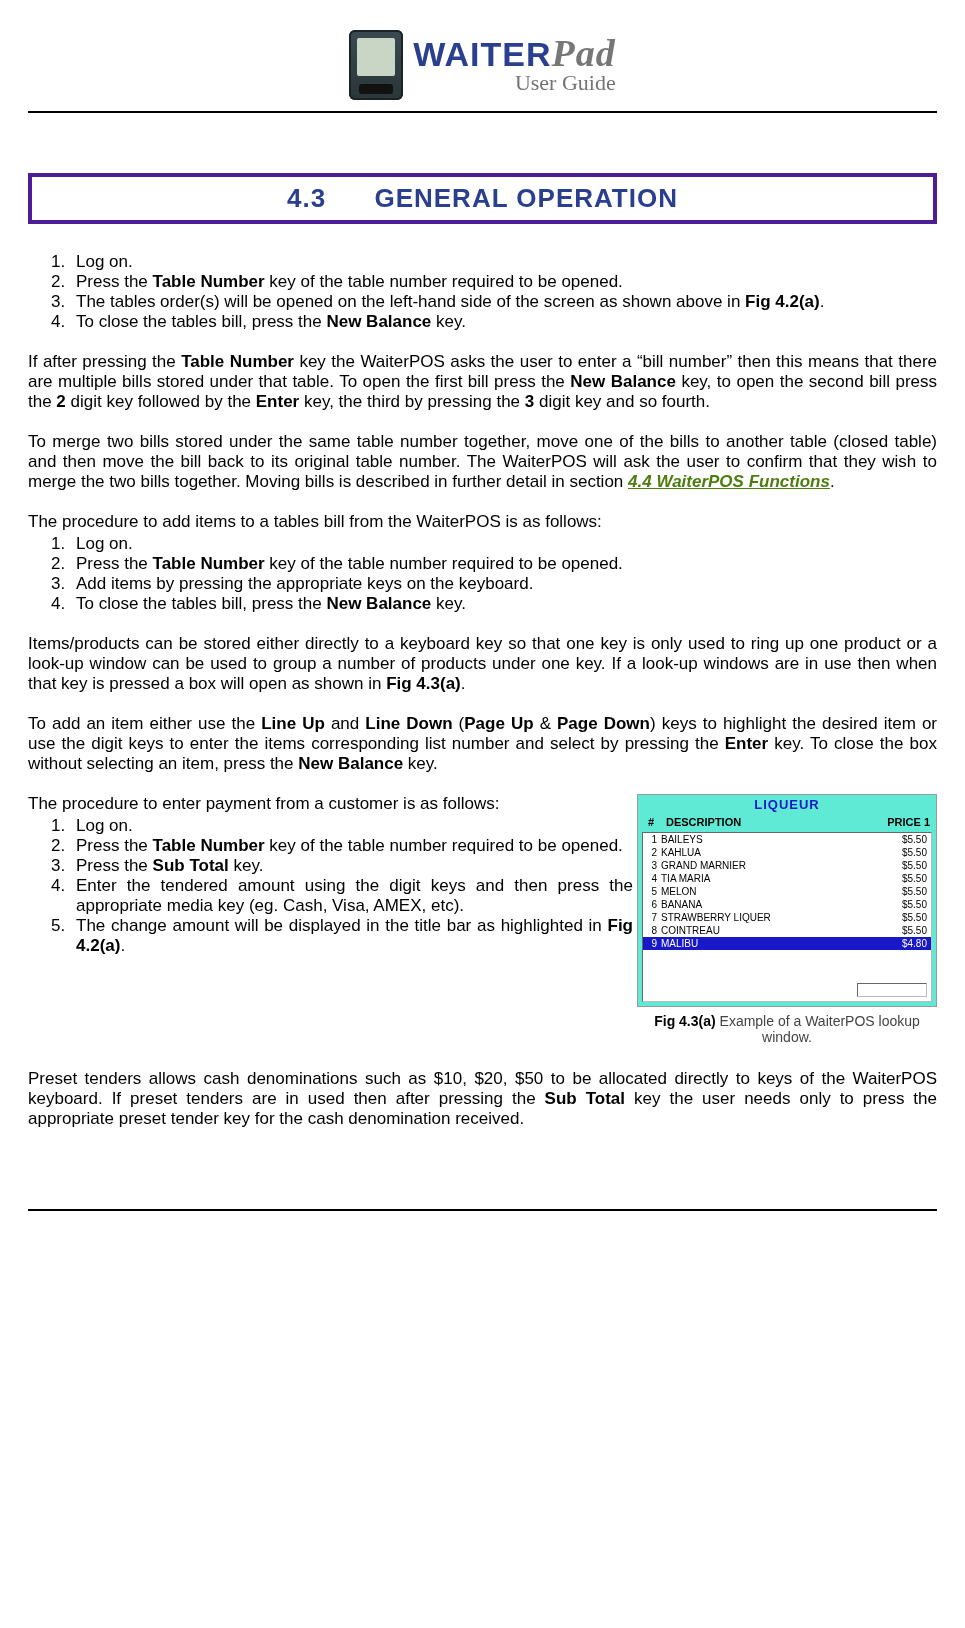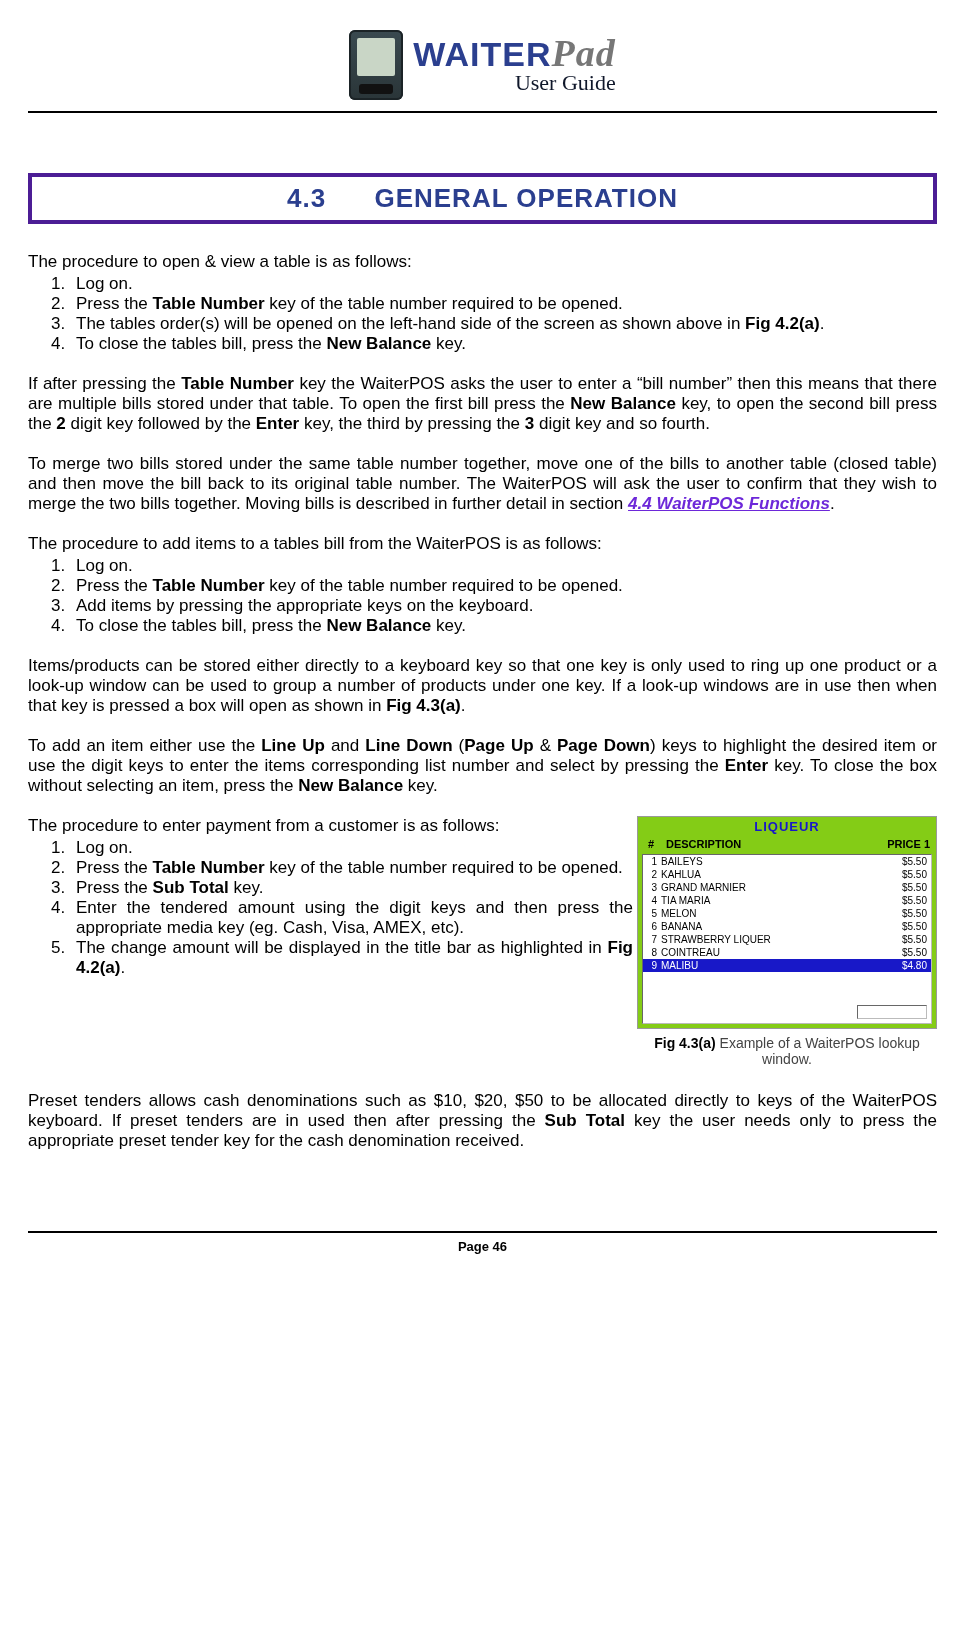--- a/index.html
+++ b/index.html
@@ -57,21 +57,21 @@
   }
   .brand-top .pad {
     font-style: italic;
     font-weight: 700;
     color: #777;
     font-family: "Times New Roman", serif;
     font-size: 38px;
   }
   .brand-sub {
     font-family: "Comic Sans MS", cursive;
-    color: #0f172a;
+    color: #737373;
     font-size: 22px;
     text-align: right;
     margin-top: -2px;
   }
   hr.rule {
     border: none;
     border-top: 2px solid #000;
     margin: 6px 0 60px 0;
   }
   hr.rule.bottom {
@@ -99,40 +99,40 @@
     padding-left: 6px;
     margin: 0;
     text-align: justify;
   }
   .b { font-weight: 700; }
   .figref {
     font-family: "Arial Black","Franklin Gothic Heavy",Arial,sans-serif;
     font-weight: 900;
   }
   .link {
-    color: #6d28d9;
+    color: #4d7c0f;
     text-decoration: underline;
     font-style: italic;
     font-weight: 700;
   }
   .payment-row {
     display: flex;
     gap: 4px;
     align-items: flex-start;
     margin-bottom: 20px;
   }
   .payment-row .left { flex: 1; }
   .lookup-col {
     width: 300px;
     flex: 0 0 300px;
     text-align: center;
   }
   .lookup-box {
     border: 1px solid #999;
-    background: #84cc16;
+    background: #5eead4;
     font-family: Arial, sans-serif;
     font-size: 11px;
     text-align: left;
     margin-bottom: 6px;
   }
   .lookup-title {
     color: #1818c8;
     font-weight: 700;
     text-align: center;
     font-size: 13px;
@@ -205,21 +205,20 @@
     </div>
   </div>
   <hr class="rule">
 
   <div class="section-title-box">
     <span class="num">4.3</span>
     <span>GENERAL OPERATION</span>
   </div>
 
   <div class="block">
-    <p>The procedure to open &amp; view a table is as follows:</p>
     <ol class="proc">
       <li><span>Log on.</span></li>
       <li><span>Press the </span><span class="b">Table Number</span><span> key of the table number required to be opened.</span></li>
       <li><span>The tables order(s) will be opened on the left-hand side of the screen as shown above in </span><span class="figref">Fig 4.2(a)</span><span>.</span></li>
       <li><span>To close the tables bill, press the </span><span class="b">New Balance</span><span> key.</span></li>
     </ol>
   </div>
 
   <div class="block">
     <p>
@@ -332,14 +331,13 @@
     </div>
   </div>
 
   <div class="block" style="margin-top:24px">
     <p>
       <span>Preset tenders allows cash denominations such as $10, $20, $50 to be allocated directly to keys of the WaiterPOS keyboard. If preset tenders are in used then after pressing the </span><span class="b">Sub Total</span><span> key the user needs only to press the appropriate preset tender key for the cash denomination received.</span>
     </p>
   </div>
 
   <hr class="rule bottom">
-  <div class="footer">Page 46</div>
 </div>
 
 </body></html>

